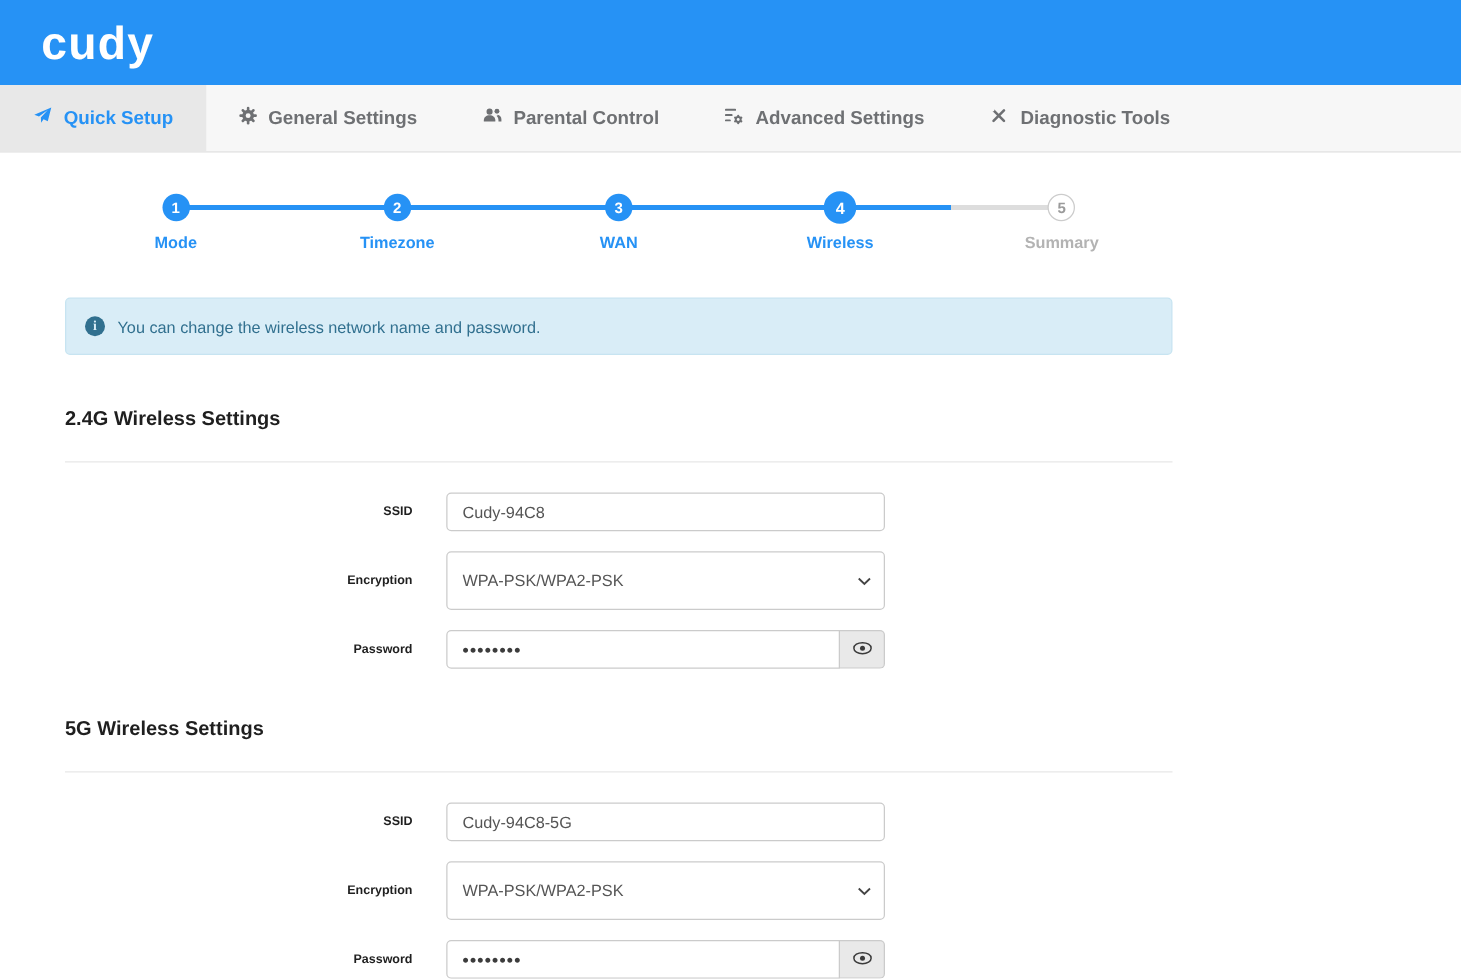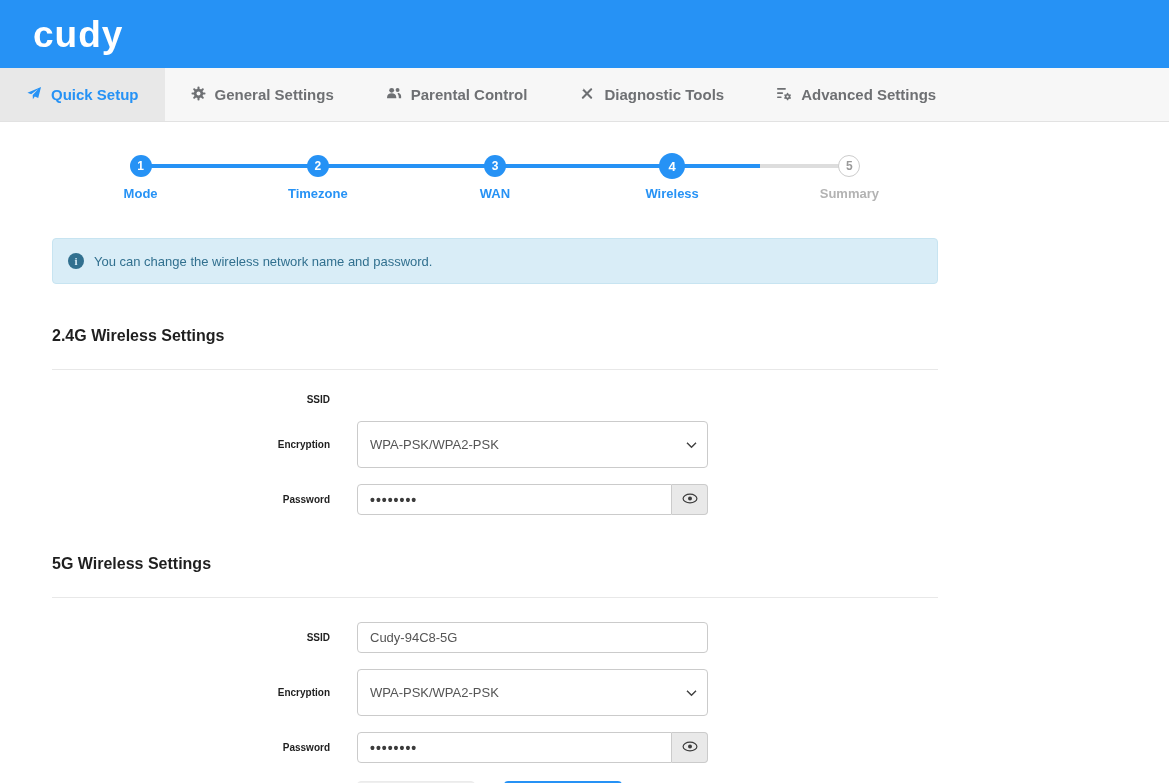--- a/index.html
+++ b/index.html
@@ -99,45 +99,45 @@
           <circle cx="11.8" cy="4.2" r="2.1"></circle>
           <path d="M12.2 7.2c2 .3 3.4 1.8 3.4 3.8V13h-2.5v-1c0-1.7-.6-3-1.7-3.9.3-.1.5-.1.8.1z"></path>
         </svg>
     </span>
     <span>Parental Control</span>
   </div>
   <div class="nav-item">
     <span>
       <svg width="16" height="15" viewBox="0 0 16 16">
           <g fill="currentColor">
-            <rect x="6.9" y="0.6" width="2.2" height="14.8" rx="1.1" transform="rotate(45 8 8)"></rect>
-            <rect x="6.9" y="0.6" width="2.2" height="14.8" rx="1.1" transform="rotate(-45 8 8)"></rect>
-          </g>
-          <circle cx="2.9" cy="2.9" r="1.5" fill="#f7f7f7"></circle>
-        </svg>
-    </span>
-    <span>Diagnostic Tools</span>
-  </div>
-  <div class="nav-item">
-    <span>
-      <svg width="16" height="15" viewBox="0 0 16 16">
-          <g fill="currentColor">
             <rect x="0.5" y="2.2" width="9.5" height="1.7" rx="0.8"></rect>
             <rect x="0.5" y="6.7" width="6.5" height="1.7" rx="0.8"></rect>
             <rect x="0.5" y="11.2" width="5" height="1.7" rx="0.8"></rect>
             <rect x="10.9" y="7.3" width="1.8" height="8" rx="0.9"></rect>
             <rect x="10.9" y="7.3" width="1.8" height="8" rx="0.9" transform="rotate(60 11.8 11.3)"></rect>
             <rect x="10.9" y="7.3" width="1.8" height="8" rx="0.9" transform="rotate(120 11.8 11.3)"></rect>
             <circle cx="11.8" cy="11.3" r="2.9"></circle>
           </g>
           <circle cx="11.8" cy="11.3" r="1.2" fill="#f7f7f7"></circle>
         </svg>
     </span>
     <span>Advanced Settings</span>
   </div>
+  <div class="nav-item">
+    <span>
+      <svg width="16" height="15" viewBox="0 0 16 16">
+          <g fill="currentColor">
+            <rect x="6.9" y="0.6" width="2.2" height="14.8" rx="1.1" transform="rotate(45 8 8)"></rect>
+            <rect x="6.9" y="0.6" width="2.2" height="14.8" rx="1.1" transform="rotate(-45 8 8)"></rect>
+          </g>
+          <circle cx="2.9" cy="2.9" r="1.5" fill="#f7f7f7"></circle>
+        </svg>
+    </span>
+    <span>Diagnostic Tools</span>
+  </div>
 </nav>
 
 <main class="content">
 
   <div class="stepper">
     <div class="seg s1"></div>
     <div class="seg s2"></div>
     <div class="seg s3"></div>
     <div class="seg s4"></div>
     <div class="steps">
@@ -176,20 +176,23 @@
 
   <div class="alert">
     <span class="info-badge">i</span>
     <span>You can change the wireless network name and password.</span>
   </div>
 
   <section class="section">
     <h2 class="section-title">2.4G Wireless Settings</h2>
     <div class="form-row first">
       <label class="form-label">SSID</label>
+      <div class="form-field">
+        <input class="text-input" type="text" value="Cudy-94C8" style="">
+      </div>
     </div>
     <div class="form-row">
       <label class="form-label">Encryption</label>
       <div class="form-field">
         <select class="select-input">
           <option>WPA-PSK/WPA2-PSK</option>
         </select>
         <span class="caret">
           <svg width="11" height="7" viewBox="0 0 11 7">
               <polyline points="1,1 5.5,5.4 10,1" fill="none" stroke="#444" stroke-width="1.5"></polyline>

